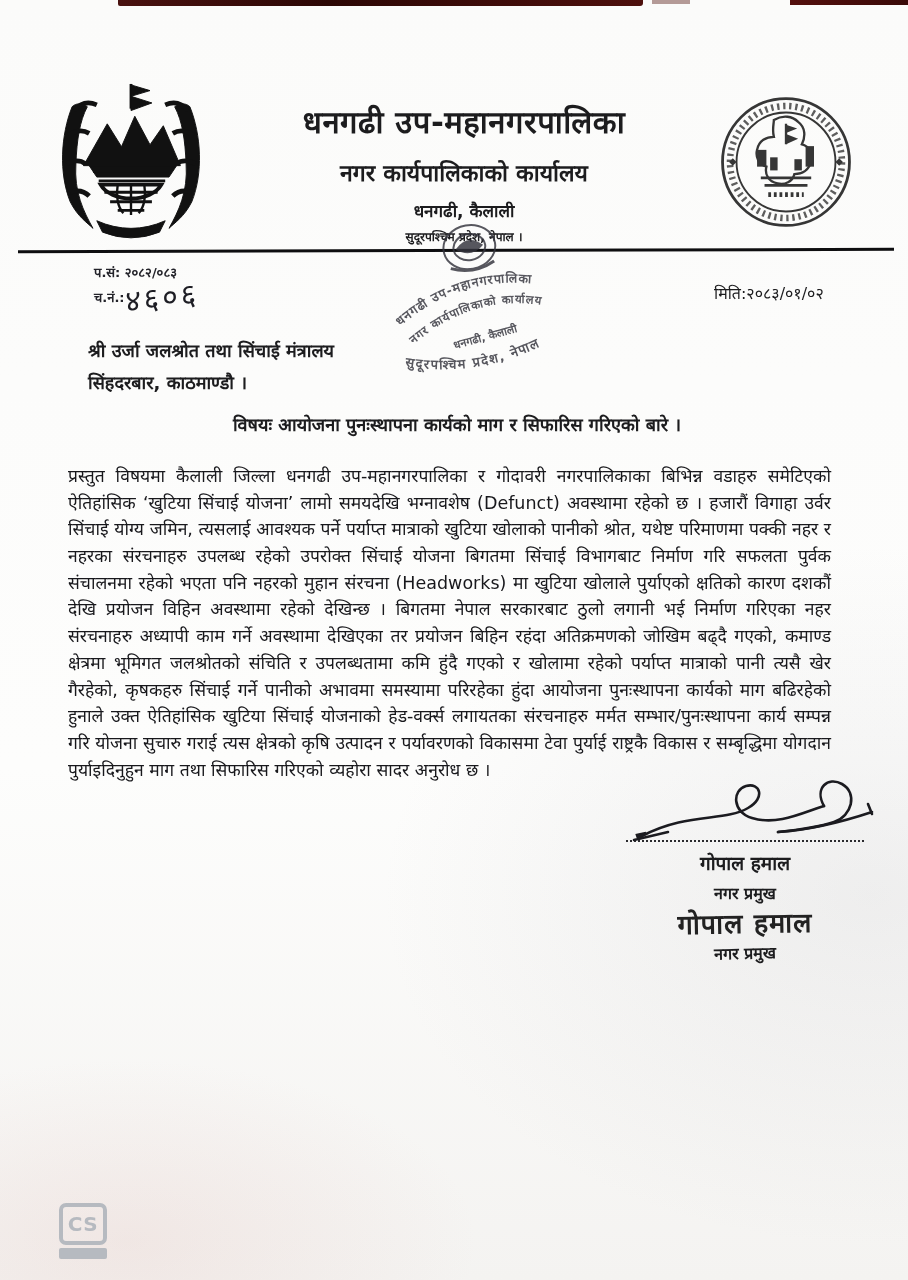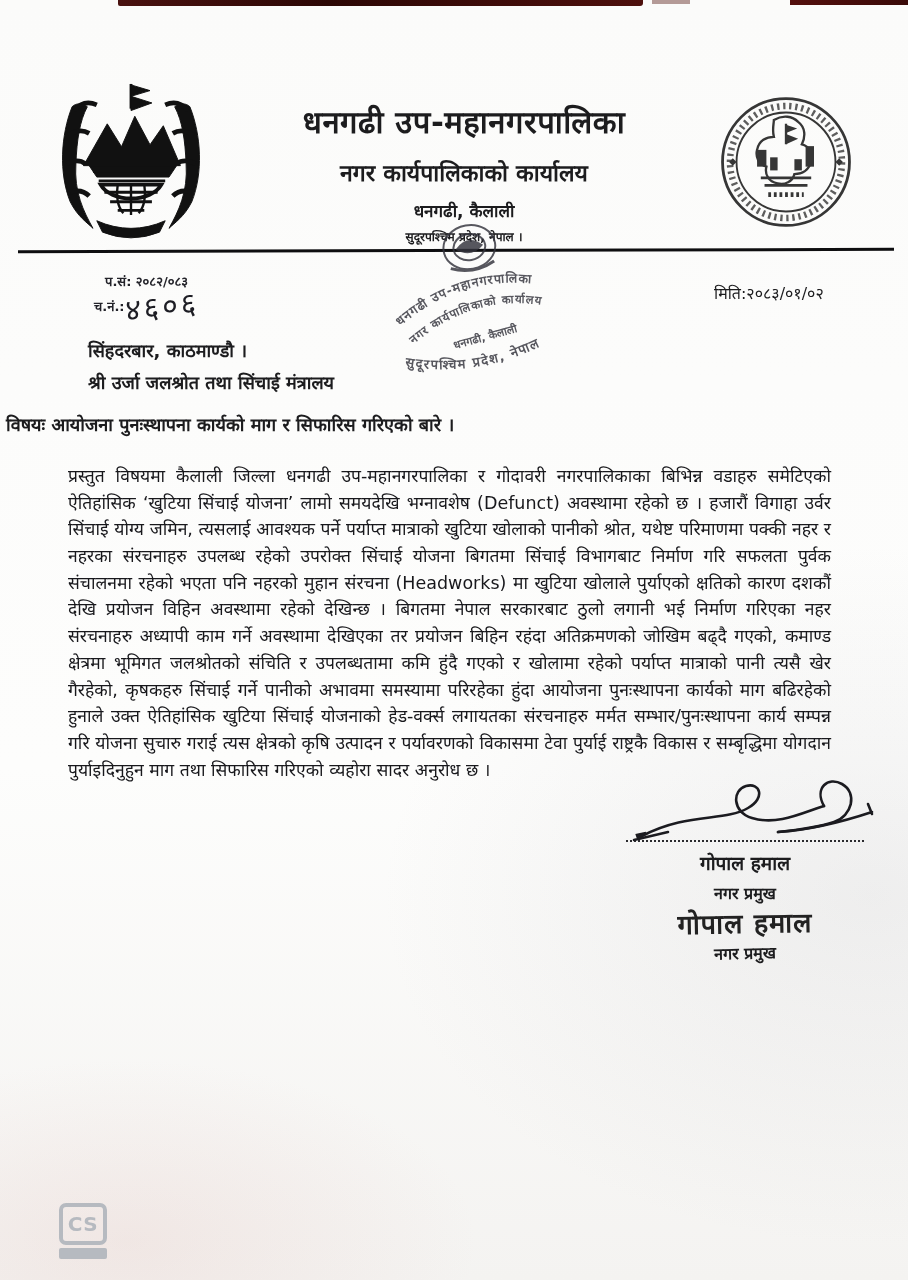--- a/index.html
+++ b/index.html
@@ -35,35 +35,35 @@
 
   .emblem-left { position:absolute; left:55px; top:78px; width:152px; height:162px; }
   .seal-right  { position:absolute; left:716px; top:92px; width:140px; height:140px; opacity:.88; }
 
   .header-rule {
     position:absolute; left:18px; top:249px; width:876px; height:3px;
     background:#0e0e10; transform:rotate(-.15deg);
   }
 
   
-  .ref-block { position:absolute; left:94px; top:272px; font-size:13px; font-weight:bold; color:#23232a;text-align:center; }
+  .ref-block { position:absolute; left:94px; top:263px; font-size:13px; font-weight:bold; color:#23232a; }
   .chalani-row { margin-top:2px; font-size:13px; font-weight:bold; }
   .chalani-number {
     display:inline-block; font-size:30px; font-weight:normal; color:#1d1d24;
     transform:rotate(-6deg) skewX(-6deg); letter-spacing:3px; line-height:1;
     vertical-align:-6px;
   }
   .date-line { position:absolute; left:714px; top:282px; font-size:16px; font-weight:normal; }
 
   
   .ink-stamp { position:absolute; left:372px; top:216px; width:216px; height:160px; opacity:.82; filter:blur(.3px); }
 
   .recipient { position:absolute; left:88px; top:335px; font-size:18px; font-weight:bold; line-height:1.75; }
 
-  .subject-line { position:absolute; left:0; top:412px; width:908px; text-align:left; font-size:18px; font-weight:bold;padding-left:6px; }
+  .subject-line { position:absolute; left:0; top:412px; width:908px; text-align:center; font-size:18px; font-weight:bold;padding-left:6px; }
 
   .body-text {
     position:absolute; left:68px; top:463px; width:763px;
     font-size:17.5px; line-height:1.525; text-align:justify; color:#18181c;
     font-weight:500;
   }
 
   
   .sig-block { position:absolute; left:600px; top:782px; width:290px; text-align:center; }
   .sig-squiggle { position:absolute; left:28px; top:-4px; width:262px; height:72px; }
@@ -169,22 +169,22 @@
         <path d="M84 48 q22 10 44 0" stroke-width="3"></path>
       </g>
       <text font-size="12.5" font-weight="bold" letter-spacing="1"><textPath href="#arc1">धनगढी उप-महानगरपालिका</textPath></text>
       <text font-size="11.5" font-weight="bold" letter-spacing="1"><textPath href="#arc2">नगर कार्यपालिकाको कार्यालय</textPath></text>
       <text font-size="11" font-weight="bold"><textPath href="#arc3">धनगढी, कैलाली</textPath></text>
       <text font-size="13" font-weight="bold" letter-spacing="1.5"><textPath href="#arc4">सुदूरपश्चिम प्रदेश, नेपाल</textPath></text>
     </g>
   </svg>
 
   <div class="recipient">
+    <div>श्री उर्जा जलश्रोत तथा सिंचाई मंत्रालय</div>
     <div>सिंहदरबार, काठमाण्डौ ।</div>
-    <div>श्री उर्जा जलश्रोत तथा सिंचाई मंत्रालय</div>
   </div>
 
   <div class="subject-line">विषयः आयोजना पुनःस्थापना कार्यको माग र सिफारिस गरिएको बारे ।</div>
 
   <p class="body-text">प्रस्तुत विषयमा कैलाली जिल्ला धनगढी उप-महानगरपालिका र गोदावरी नगरपालिकाका बिभिन्न वडाहरु समेटिएको ऐतिहांसिक ‘खुटिया सिंचाई योजना’ लामो समयदेखि भग्नावशेष (Defunct) अवस्थामा रहेको छ । हजारौं विगाहा उर्वर सिंचाई योग्य जमिन, त्यसलाई आवश्यक पर्ने पर्याप्त मात्राको खुटिया खोलाको पानीको श्रोत, यथेष्ट परिमाणमा पक्की नहर र नहरका संरचनाहरु उपलब्ध रहेको उपरोक्त सिंचाई योजना बिगतमा सिंचाई विभागबाट निर्माण गरि सफलता पुर्वक संचालनमा रहेको भएता पनि नहरको मुहान संरचना (Headworks) मा खुटिया खोलाले पुर्याएको क्षतिको कारण दशकौं देखि प्रयोजन विहिन अवस्थामा रहेको देखिन्छ । बिगतमा नेपाल सरकारबाट ठुलो लगानी भई निर्माण गरिएका नहर संरचनाहरु अध्यापी काम गर्ने अवस्थामा देखिएका तर प्रयोजन बिहिन रहंदा अतिक्रमणको जोखिम बढ्दै गएको, कमाण्ड क्षेत्रमा भूमिगत जलश्रोतको संचिति र उपलब्धतामा कमि हुंदै गएको र खोलामा रहेको पर्याप्त मात्राको पानी त्यसै खेर गैरहेको, कृषकहरु सिंचाई गर्ने पानीको अभावमा समस्यामा परिरहेका हुंदा आयोजना पुनःस्थापना कार्यको माग बढिरहेको हुनाले उक्त ऐतिहांसिक खुटिया सिंचाई योजनाको हेड-वर्क्स लगायतका संरचनाहरु मर्मत सम्भार/पुनःस्थापना कार्य सम्पन्न गरि योजना सुचारु गराई त्यस क्षेत्रको कृषि उत्पादन र पर्यावरणको विकासमा टेवा पुर्याई राष्ट्रकै विकास र सम्बृद्धिमा योगदान पुर्याइदिनुहुन माग तथा सिफारिस गरिएको व्यहोरा सादर अनुरोध छ ।</p>
 
   <div class="sig-block">
     <svg class="sig-squiggle" viewBox="0 0 262 72">
       <g stroke="#1b1b20" stroke-width="2.6" fill="none" stroke-linecap="round">
         <path d="M14 58 C60 34 96 44 120 30 C138 20 132 4 118 8 C104 12 104 34 124 40 C150 48 176 34 196 28"></path>

